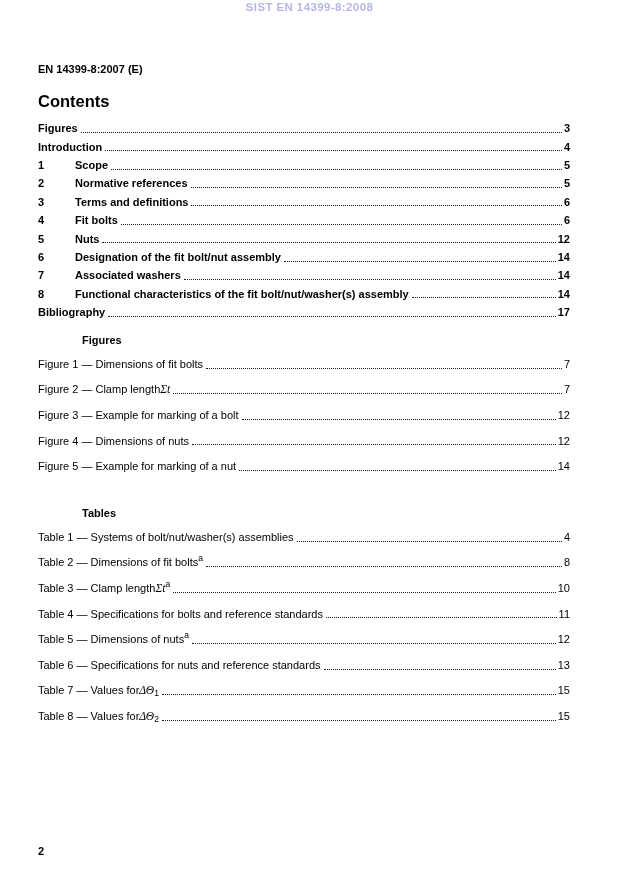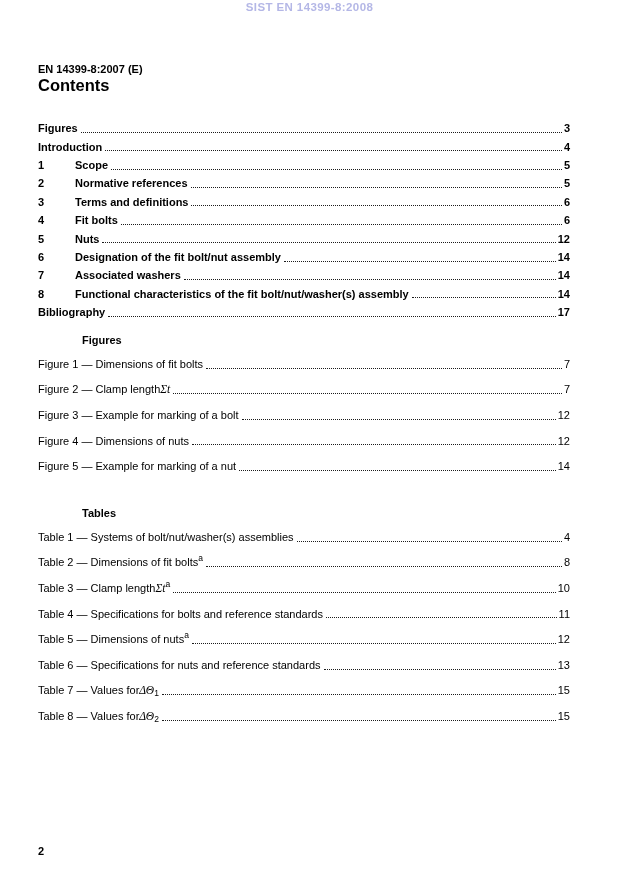--- a/index.html
+++ b/index.html
@@ -23,21 +23,21 @@
   }
   .docref {
     position: absolute;
     left: 38px; top: 36px;
     font-size: 11px;
     font-weight: bold;
     margin-top: 27px;
   }
   .contents-title {
     position: absolute;
-    left: 38px; top: 76px;
+    left: 38px; top: 92px;
     font-size: 16.5px;
     font-weight: bold;
   }
   .list {
     position: absolute;
     left: 38px;
     width: 532px;
   }
   #toc-list    { top: 119px; }
   #figure-list { top: 351px; }

